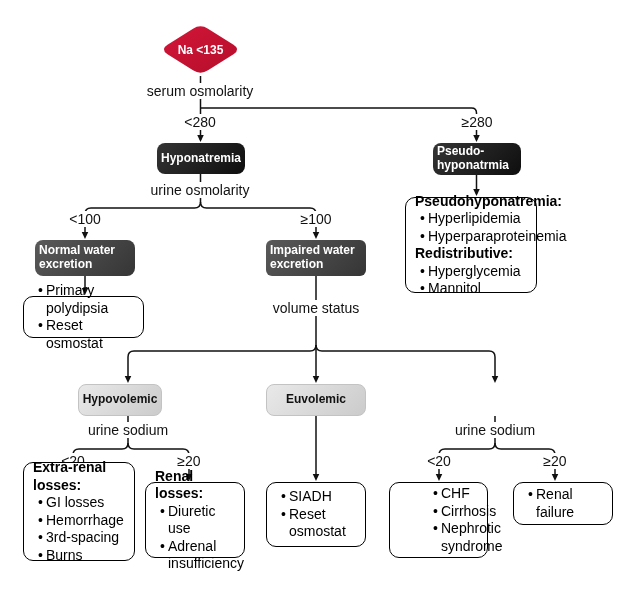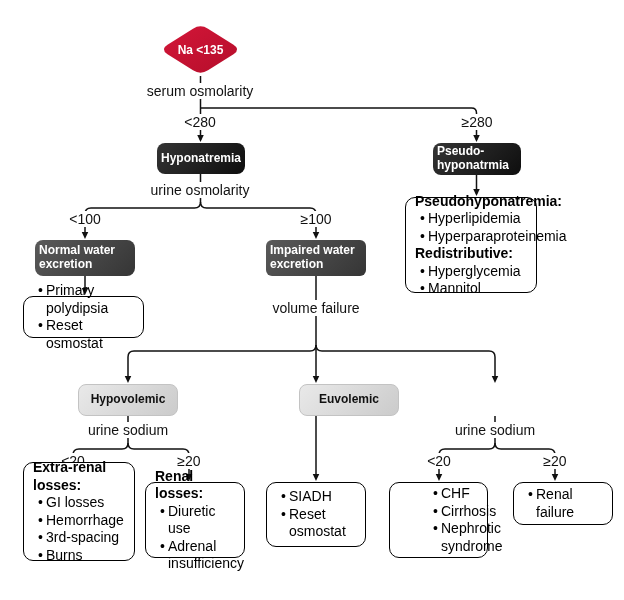--- a/index.html
+++ b/index.html
@@ -79,30 +79,30 @@
       <path d="M 495 443 Q 495 449 501 449 H 549 Q 555 449 555 455 V 479" marker-end="url(#arrow)"></path>
     </g>
   </svg>
 
   <div class="diamond-label" style="left:160px;top:24px;width:81px;height:51px;">Na &lt;135</div>
 
   <div class="node dark" style="left:157px;top:143px;width:88px;height:31px;">Hyponatremia</div>
   <div class="node dark" style="left:433px;top:143px;width:88px;height:32px;">Pseudo-hyponatrmia</div>
   <div class="node mid" style="left:35px;top:240px;width:100px;height:36px;">Normal water excretion</div>
   <div class="node mid" style="left:266px;top:240px;width:100px;height:36px;border-radius:6px;">Impaired water excretion</div>
-  <div class="node light" style="left:78px;top:384px;width:100px;height:32px;">Hypovolemic</div>
-  <div class="node light" style="left:266px;top:384px;width:100px;height:32px;margin-left:33px;">Euvolemic</div>
+  <div class="node light" style="left:78px;top:384px;width:84px;height:32px;">Hypovolemic</div>
+  <div class="node light" style="left:266px;top:384px;width:100px;height:32px;">Euvolemic</div>
 
   <div class="edge-label" style="left:200px;top:91px;">serum osmolarity</div>
   <div class="edge-label" style="left:200px;top:122px;">&lt;280</div>
   <div class="edge-label" style="left:477px;top:122px;">≥280</div>
   <div class="edge-label" style="left:200px;top:190px;">urine osmolarity</div>
   <div class="edge-label" style="left:85px;top:219px;">&lt;100</div>
   <div class="edge-label" style="left:316px;top:219px;">≥100</div>
-  <div class="edge-label" style="left:316px;top:308px;">volume failure</div>
+  <div class="edge-label" style="left:316px;top:308px;">volume status</div>
   <div class="edge-label" style="left:128px;top:430px;">urine sodium</div>
   <div class="edge-label" style="left:495px;top:430px;">urine sodium</div>
   <div class="edge-label" style="left:73px;top:461px;">&lt;20</div>
   <div class="edge-label" style="left:189px;top:461px;">≥20</div>
   <div class="edge-label" style="left:439px;top:461px;">&lt;20</div>
   <div class="edge-label" style="left:555px;top:461px;">≥20</div>
 
   <div class="result-box" style="left:405px;top:197px;width:132px;height:96px;">
     <span class="hdr">Pseudohyponatremia:</span>
     <span class="item">Hyperlipidemia</span>

